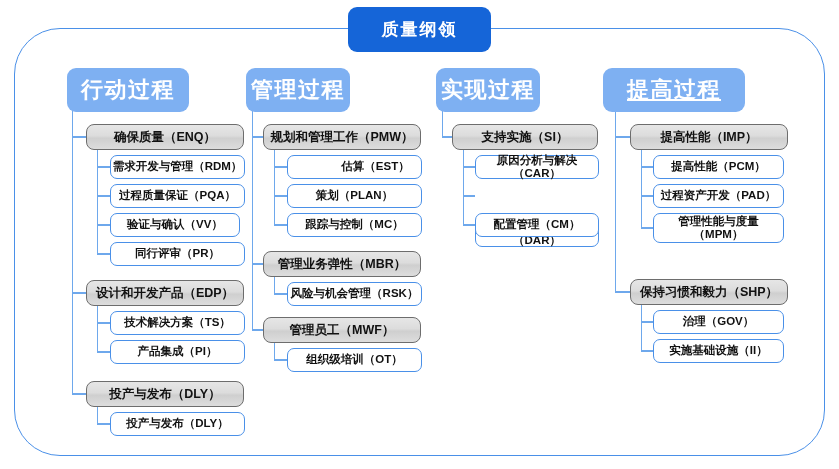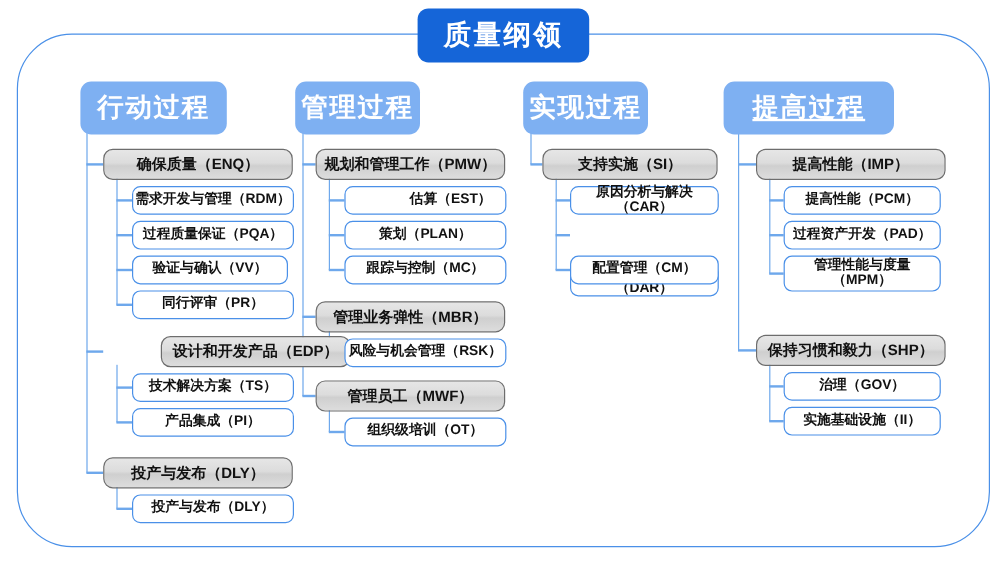--- a/index.html
+++ b/index.html
@@ -25,21 +25,21 @@
   }
   
   .title-box{
     position:absolute;
     left:348px;top:7px;
     width:143px;height:45px;
     background:#1565d8;
     border-radius:9px;
     display:flex;align-items:center;justify-content:center;
     color:#ffffff;
-    font-size:23px;font-weight:bold;
+    font-size:17px;font-weight:bold;
     letter-spacing:2px;
     z-index:5;
   }
   
   .col-head{
     position:absolute;
     height:44px;
     background:#7eb0f2;
     border-radius:9px;
     display:flex;align-items:center;justify-content:center;
@@ -97,21 +97,21 @@
       <div class="ln h" style="left: 72px; top: 136.3px; width: 14px;"></div>
       <div class="leaf" style="left: 110px; top: 155px; width: 135px; height: 24px;">需求开发与管理（RDM）</div>
       <div class="ln h" style="left: 97px; top: 166.3px; width: 13px;"></div>
       <div class="leaf" style="left: 110px; top: 184px; width: 135px; height: 24px;">过程质量保证（PQA）</div>
       <div class="ln h" style="left: 97px; top: 195.3px; width: 13px;"></div>
       <div class="leaf" style="left: 110px; top: 213px; width: 130px; height: 24px;">验证与确认（VV）</div>
       <div class="ln h" style="left: 97px; top: 224.3px; width: 13px;"></div>
       <div class="leaf" style="left: 110px; top: 242px; width: 135px; height: 24px;">同行评审（PR）</div>
       <div class="ln h" style="left: 97px; top: 253.3px; width: 13px;"></div>
       <div class="ln v" style="left: 97px; top: 148px; height: 106px;"></div>
-      <div class="grp" style="left: 86px; top: 280px; width: 158px; height: 26px; margin-left: 48px;">设计和开发产品（EDP）</div>
+      <div class="grp" style="left: 86px; top: 280px; width: 158px; height: 26px;">设计和开发产品（EDP）</div>
       <div class="ln h" style="left: 72px; top: 292.3px; width: 14px;"></div>
       <div class="leaf" style="left: 110px; top: 311px; width: 135px; height: 24px;">技术解决方案（TS）</div>
       <div class="ln h" style="left: 97px; top: 322.3px; width: 13px;"></div>
       <div class="leaf" style="left: 110px; top: 340px; width: 135px; height: 24px;">产品集成（PI）</div>
       <div class="ln h" style="left: 97px; top: 351.3px; width: 13px;"></div>
       <div class="ln v" style="left: 97px; top: 304px; height: 48px;"></div>
       <div class="grp" style="left: 86px; top: 381px; width: 158px; height: 26px;">投产与发布（DLY）</div>
       <div class="ln h" style="left: 72px; top: 393.3px; width: 14px;"></div>
       <div class="leaf" style="left: 110px; top: 412px; width: 135px; height: 24px;">投产与发布（DLY）</div>
       <div class="ln h" style="left: 97px; top: 423.3px; width: 13px;"></div>

